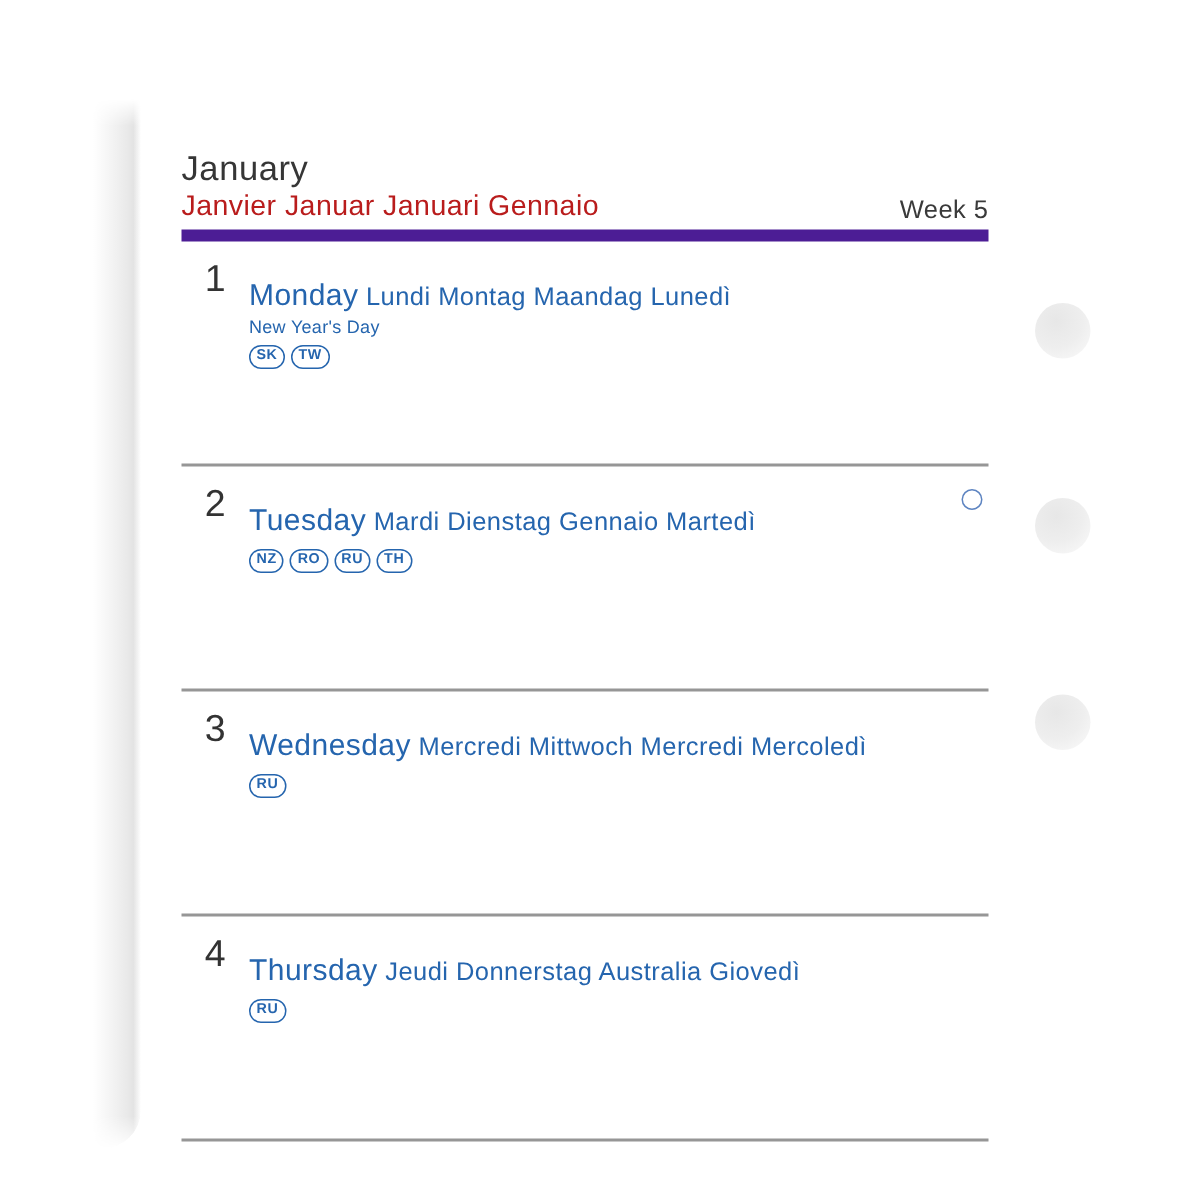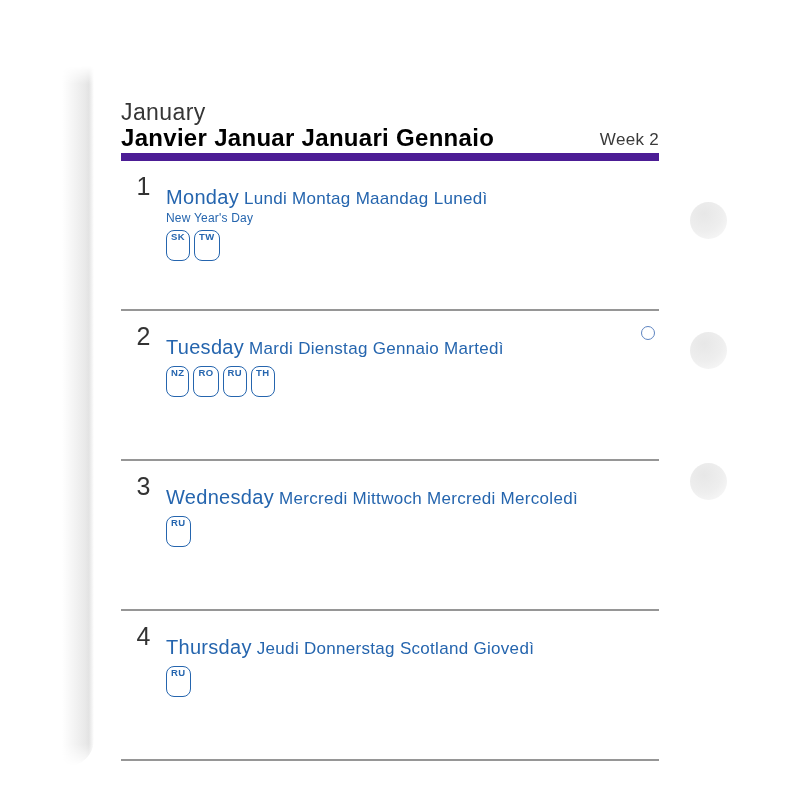--- a/index.html
+++ b/index.html
@@ -23,38 +23,38 @@
     background:radial-gradient(circle at 38% 32%, #e7e7e7 0%, #eeeeee 52%, #f6f6f6 82%, #fbfbfb 100%);
   }
   .hole.h1{top:202px}
   .hole.h2{top:332px}
   .hole.h3{top:463px}
 
   .content{position:absolute;left:121px;top:98px;width:538px;}
 
   .header{position:relative;border-bottom:8px solid #4c1d95;padding-bottom:3px;}
   .month-title{margin:0;font-size:23px;line-height:28px;font-weight:400;color:#363636;letter-spacing:0.4px;}
-  .month-subtitle{margin:0;font-size:24px;line-height:24px;font-weight:700;color:#000000;letter-spacing:0.3px;}
+  .month-subtitle{margin:0;font-size:19px;line-height:24px;font-weight:400;color:#b91c1c;letter-spacing:0.3px;}
   .week-label{position:absolute;right:0;bottom:3px;font-size:17px;color:#3a3a3a;letter-spacing:0.3px;}
 
   .rows{}
   .day-row{position:relative;height:148px;display:flex;box-sizing:border-box;}
   .day-row + .day-row{border-top:2px solid #969696;height:150px;}
   .bottom-rule{border-top:2px solid #969696;height:0;}
 
   .day-num{width:45px;flex:0 0 45px;text-align:center;font-size:25px;line-height:25px;
     padding-top:13px;color:#333333;font-weight:400;}
   .day-body{flex:1;padding-top:24px;position:relative;}
   .day-title{line-height:24px;white-space:nowrap;color:#2565ae;letter-spacing:0.3px;}
   .day-title .en{font-size:20px;}
   .day-title .other{font-size:17px;}
   .note{font-size:12px;line-height:14px;font-weight:400;color:#2565ae;letter-spacing:0.2px;}
   .badges{margin-top:5px;line-height:13px;}
   .badge{
-    display:inline-block;box-sizing:border-box;height:31px;line-height:11px;
+    display:inline-block;box-sizing:border-box;height:16px;line-height:11px;
     border:1.5px solid #2565ae;border-radius:8px;padding:0 4px;margin-right:4px;
     font-size:9.5px;font-weight:700;color:#2565ae;letter-spacing:0.4px;vertical-align:top;
   }
   .moon{
     position:absolute;right:4px;top:15px;width:12px;height:12px;border-radius:50%;
     border:1.5px solid #5d84c1;background:transparent;
   }
 </style>
 </head>
 <body>
@@ -62,21 +62,21 @@
 <div class="paper-edge"></div>
 <div class="hole h1"></div>
 <div class="hole h2"></div>
 <div class="hole h3"></div>
 
 <div class="content">
 
   <div class="header">
     <h1 class="month-title">January</h1>
     <div class="month-subtitle">Janvier Januar Januari Gennaio</div>
-    <div class="week-label">Week 2</div>
+    <div class="week-label">Week 5</div>
   </div>
 
   <div class="rows">
 
     <div class="day-row">
       <div class="day-num">1</div>
       <div class="day-body">
         <div class="day-title"><span class="en">Monday</span><span class="other">&nbsp;<span>Lundi Montag Maandag Lunedì</span></span></div>
         <div class="note">New Year's Day</div>
         <div class="badges">
@@ -102,21 +102,21 @@
         <div class="day-title"><span class="en">Wednesday</span><span class="other">&nbsp;<span>Mercredi Mittwoch Mercredi Mercoledì</span></span></div>
         <div class="badges">
           <span class="badge">RU</span>
         </div>
       </div>
     </div>
 
     <div class="day-row">
       <div class="day-num">4</div>
       <div class="day-body">
-        <div class="day-title"><span class="en">Thursday</span><span class="other">&nbsp;<span>Jeudi Donnerstag Scotland Giovedì</span></span></div>
+        <div class="day-title"><span class="en">Thursday</span><span class="other">&nbsp;<span>Jeudi Donnerstag Australia Giovedì</span></span></div>
         <div class="badges">
           <span class="badge">RU</span>
         </div>
       </div>
     </div>
 
     <div class="bottom-rule"></div>
   </div>
 
 </div>

